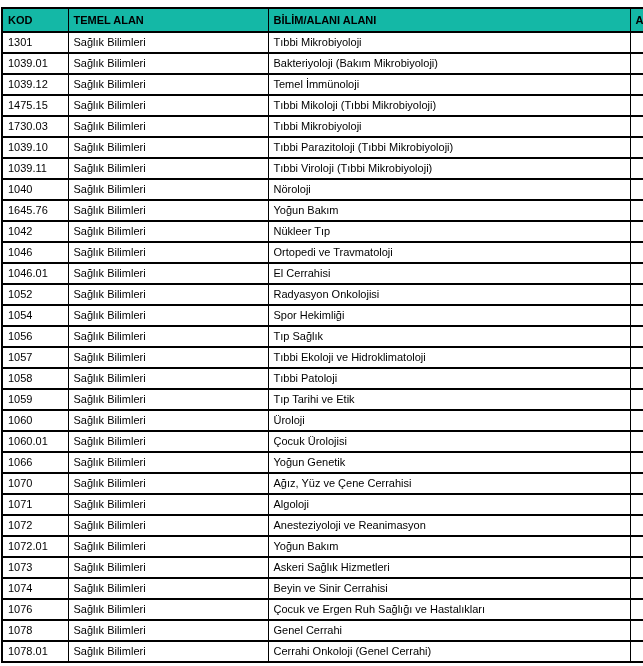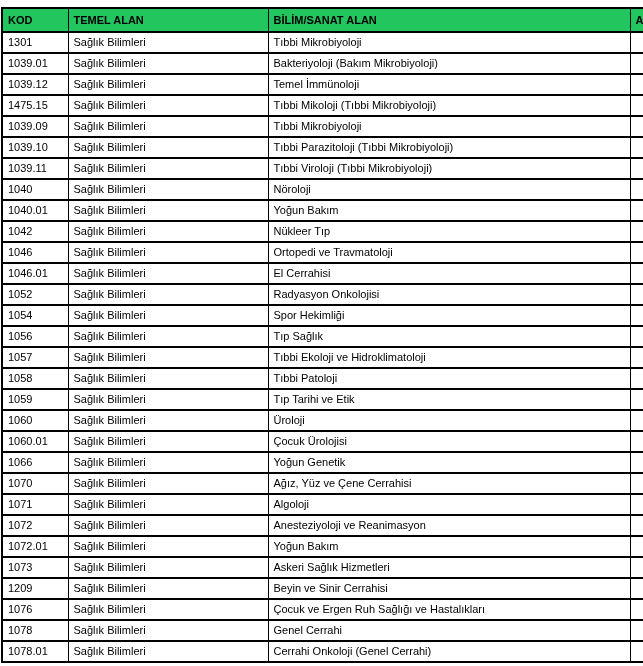--- a/index.html
+++ b/index.html
@@ -34,21 +34,21 @@
     padding: 0 3px 0 5px;
     overflow: hidden;
     white-space: nowrap;
     vertical-align: middle;
     color: #000000;
     font-size: 11px;
     line-height: 1.1;
     box-sizing: border-box;
   }
   table.doc-table th {
-    background: #22c55e;
+    background: #14b8a6;
     font-weight: bold;
     text-align: left;
     height: 24px;
   }
   table.doc-table td {
     height: 21px;
     background: #ffffff;
   }
   table.doc-table {
     border: 2px solid #000000;
@@ -66,21 +66,21 @@
     <colgroup>
       <col class="c-kod">
       <col class="c-temel">
       <col class="c-bilim">
       <col class="c-clip">
     </colgroup>
     <thead>
       <tr>
         <th>KOD</th>
         <th>TEMEL ALAN</th>
-        <th>BİLİM/SANAT ALAN</th>
+        <th>BİLİM/ALANI ALANI</th>
         <th>A</th>
       </tr>
     </thead>
     <tbody id="table-body">
         <tr>
     <td>1301</td>
     <td>Sağlık Bilimleri</td>
     <td>Tıbbi Mikrobiyoloji</td>
     <td></td>
   </tr>
@@ -96,21 +96,21 @@
     <td>Temel İmmünoloji</td>
     <td></td>
   </tr>
         <tr>
     <td>1475.15</td>
     <td>Sağlık Bilimleri</td>
     <td>Tıbbi Mikoloji (Tıbbi Mikrobiyoloji)</td>
     <td></td>
   </tr>
         <tr>
-    <td>1039.09</td>
+    <td>1730.03</td>
     <td>Sağlık Bilimleri</td>
     <td>Tıbbi Mikrobiyoloji</td>
     <td></td>
   </tr>
         <tr>
     <td>1039.10</td>
     <td>Sağlık Bilimleri</td>
     <td>Tıbbi Parazitoloji (Tıbbi Mikrobiyoloji)</td>
     <td></td>
   </tr>
@@ -120,21 +120,21 @@
     <td>Tıbbi Viroloji (Tıbbi Mikrobiyoloji)</td>
     <td></td>
   </tr>
         <tr>
     <td>1040</td>
     <td>Sağlık Bilimleri</td>
     <td>Nöroloji</td>
     <td></td>
   </tr>
         <tr>
-    <td>1040.01</td>
+    <td>1645.76</td>
     <td>Sağlık Bilimleri</td>
     <td>Yoğun Bakım</td>
     <td></td>
   </tr>
         <tr>
     <td>1042</td>
     <td>Sağlık Bilimleri</td>
     <td>Nükleer Tıp</td>
     <td></td>
   </tr>
@@ -228,21 +228,21 @@
     <td>Yoğun Bakım</td>
     <td></td>
   </tr>
         <tr>
     <td>1073</td>
     <td>Sağlık Bilimleri</td>
     <td>Askeri Sağlık Hizmetleri</td>
     <td></td>
   </tr>
         <tr>
-    <td>1209</td>
+    <td>1074</td>
     <td>Sağlık Bilimleri</td>
     <td>Beyin ve Sinir Cerrahisi</td>
     <td></td>
   </tr>
         <tr>
     <td>1076</td>
     <td>Sağlık Bilimleri</td>
     <td>Çocuk ve Ergen Ruh Sağlığı ve Hastalıkları</td>
     <td></td>
   </tr>

